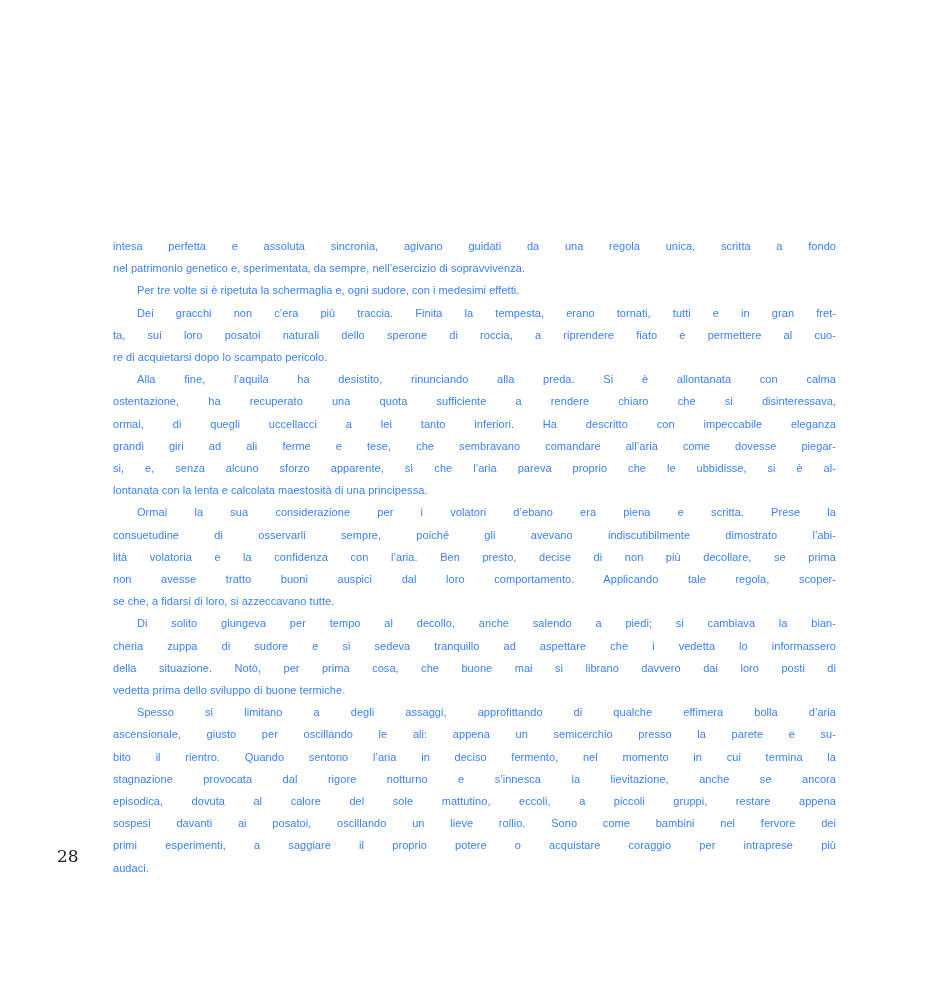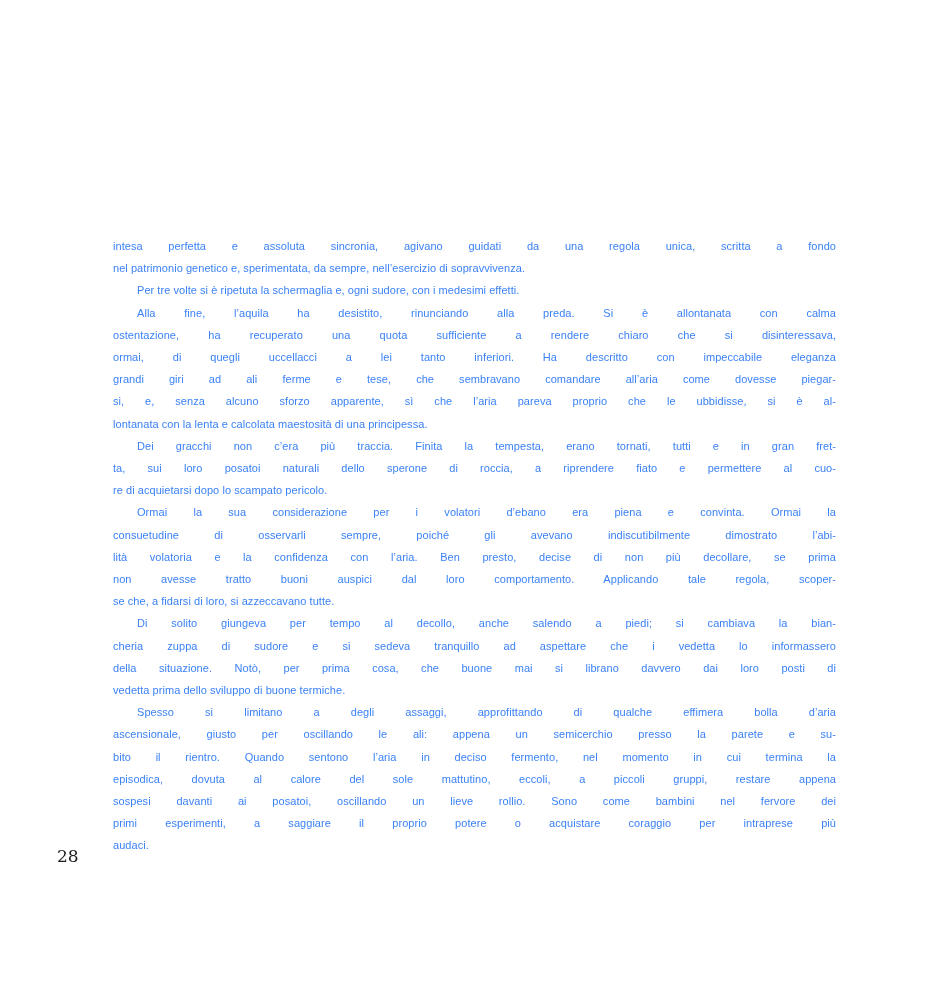--- a/index.html
+++ b/index.html
@@ -61,49 +61,50 @@
 <div class="page">
   <div class="text-block">
       <div class="paragraph">
         <div class="line">intesa perfetta e assoluta sincronia, agivano guidati da una regola unica, scritta a fondo</div>
         <div class="line final">nel patrimonio genetico e, sperimentata, da sempre, nell’esercizio di sopravvivenza.</div>
       </div>
       <div class="paragraph">
         <div class="line final">Per tre volte si è ripetuta la schermaglia e, ogni sudore, con i medesimi effetti.</div>
       </div>
       <div class="paragraph">
+        <div class="line">Dei gracchi non c’era più traccia. Finita la tempesta, erano tornati, tutti e in gran fret-</div>
+        <div class="line">ta, sui loro posatoi naturali dello sperone di roccia, a riprendere fiato e permettere al cuo-</div>
+        <div class="line final">re di acquietarsi dopo lo scampato pericolo.</div>
+      </div>
+      <div class="paragraph">
         <div class="line">Alla fine, l’aquila ha desistito, rinunciando alla preda. Si è allontanata con calma</div>
         <div class="line">ostentazione, ha recuperato una quota sufficiente a rendere chiaro che si disinteressava,</div>
         <div class="line">ormai, di quegli uccellacci a lei tanto inferiori. Ha descritto con impeccabile eleganza</div>
         <div class="line">grandi giri ad ali ferme e tese, che sembravano comandare all’aria come dovesse piegar-</div>
         <div class="line">si, e, senza alcuno sforzo apparente, sì che l’aria pareva proprio che le ubbidisse, si è al-</div>
         <div class="line final">lontanata con la lenta e calcolata maestosità di una principessa.</div>
       </div>
       <div class="paragraph">
-        <div class="line">Dei gracchi non c’era più traccia. Finita la tempesta, erano tornati, tutti e in gran fret-</div>
-        <div class="line">ta, sui loro posatoi naturali dello sperone di roccia, a riprendere fiato e permettere al cuo-</div>
-        <div class="line final">re di acquietarsi dopo lo scampato pericolo.</div>
-      </div>
-      <div class="paragraph">
-        <div class="line">Ormai la sua considerazione per i volatori d’ebano era piena e convinta. Ormai la</div>
+        <div class="line">Ormai la sua considerazione per i volatori d’ebano era piena e scritta. Prese la</div>
         <div class="line">consuetudine di osservarli sempre, poiché gli avevano indiscutibilmente dimostrato l’abi-</div>
         <div class="line">lità volatoria e la confidenza con l’aria. Ben presto, decise di non più decollare, se prima</div>
         <div class="line">non avesse tratto buoni auspici dal loro comportamento. Applicando tale regola, scoper-</div>
         <div class="line final">se che, a fidarsi di loro, si azzeccavano tutte.</div>
       </div>
       <div class="paragraph">
         <div class="line">Di solito giungeva per tempo al decollo, anche salendo a piedi; si cambiava la bian-</div>
         <div class="line">cheria zuppa di sudore e si sedeva tranquillo ad aspettare che i vedetta lo informassero</div>
         <div class="line">della situazione. Notò, per prima cosa, che buone mai si librano davvero dai loro posti di</div>
         <div class="line final">vedetta prima dello sviluppo di buone termiche.</div>
       </div>
       <div class="paragraph">
         <div class="line">Spesso si limitano a degli assaggi, approfittando di qualche effimera bolla d’aria</div>
         <div class="line">ascensionale, giusto per oscillando le ali: appena un semicerchio presso la parete e su-</div>
         <div class="line">bito il rientro. Quando sentono l’aria in deciso fermento, nel momento in cui termina la</div>
+        <div class="line">stagnazione provocata dal rigore notturno e s’innesca la lievitazione, anche se ancora</div>
         <div class="line">episodica, dovuta al calore del sole mattutino, eccoli, a piccoli gruppi, restare appena</div>
         <div class="line">sospesi davanti ai posatoi, oscillando un lieve rollio. Sono come bambini nel fervore dei</div>
         <div class="line">primi esperimenti, a saggiare il proprio potere o acquistare coraggio per intraprese più</div>
         <div class="line final">audaci.</div>
       </div>
     </div>
   <div class="page-number">28</div>
 </div>
 
 </body></html>

